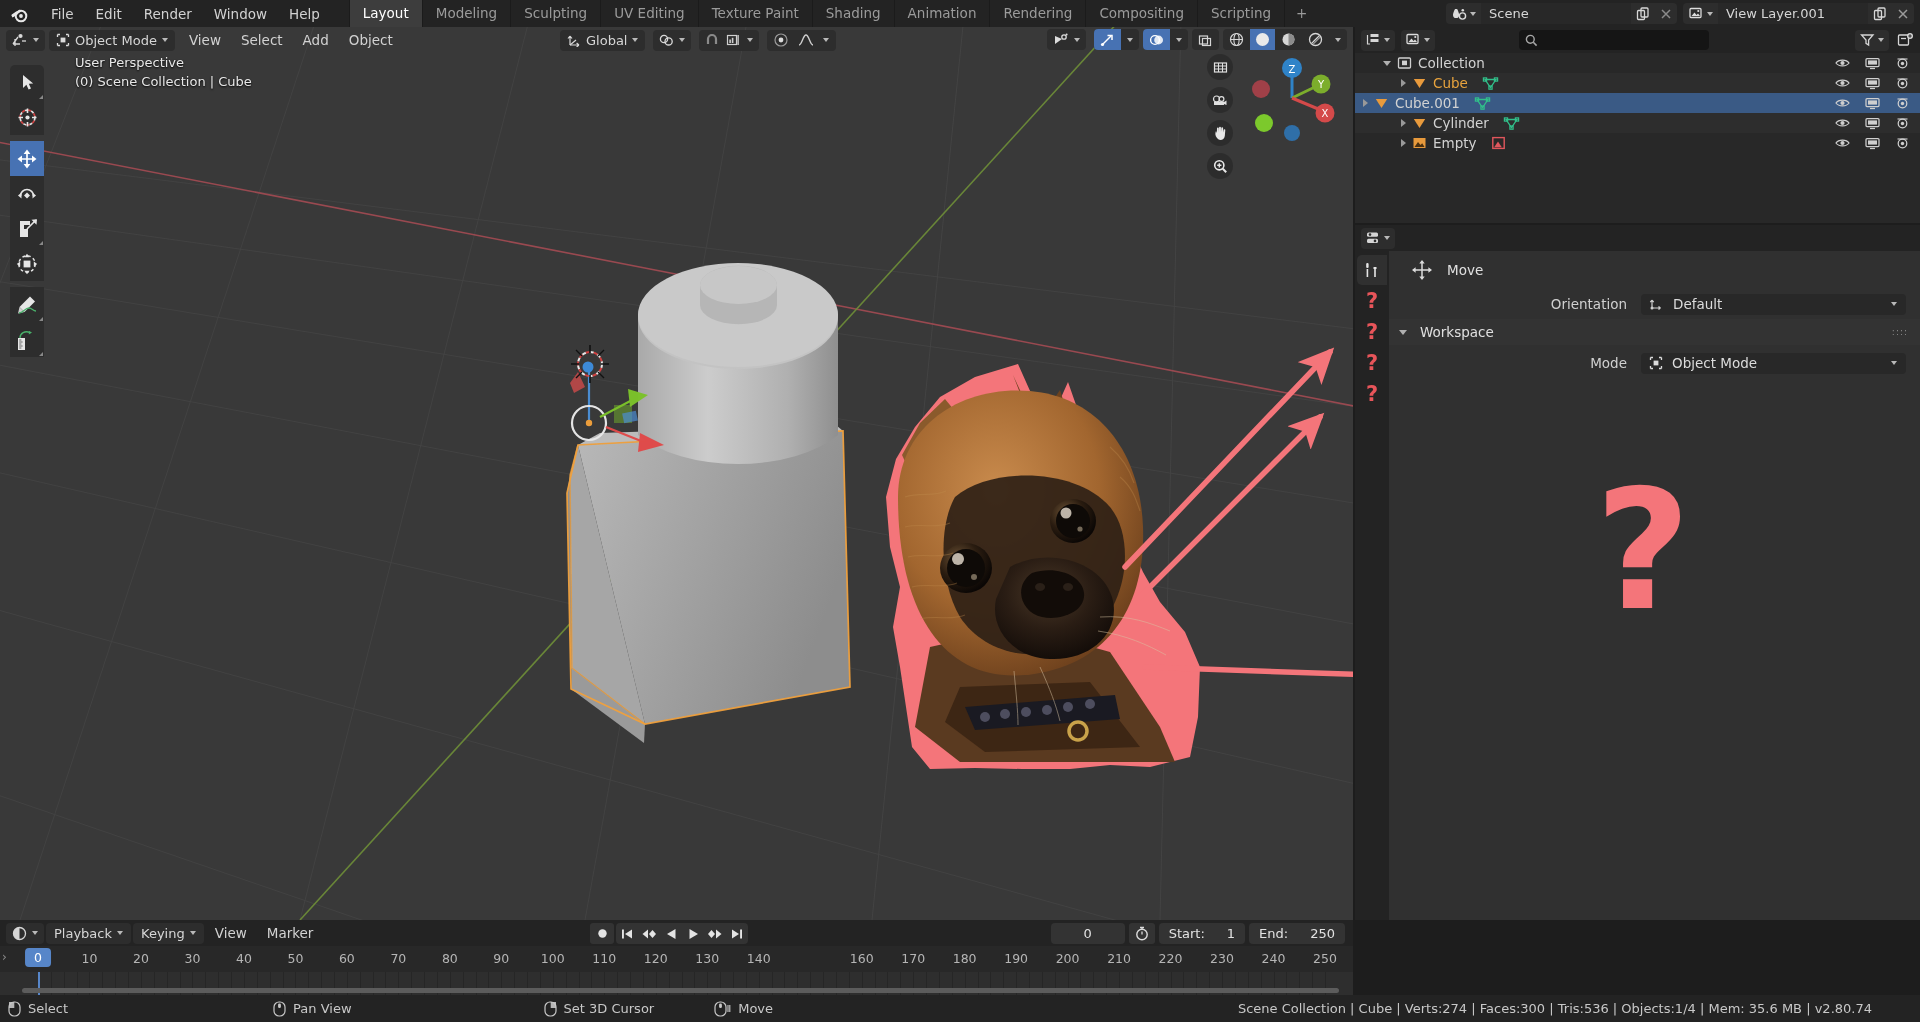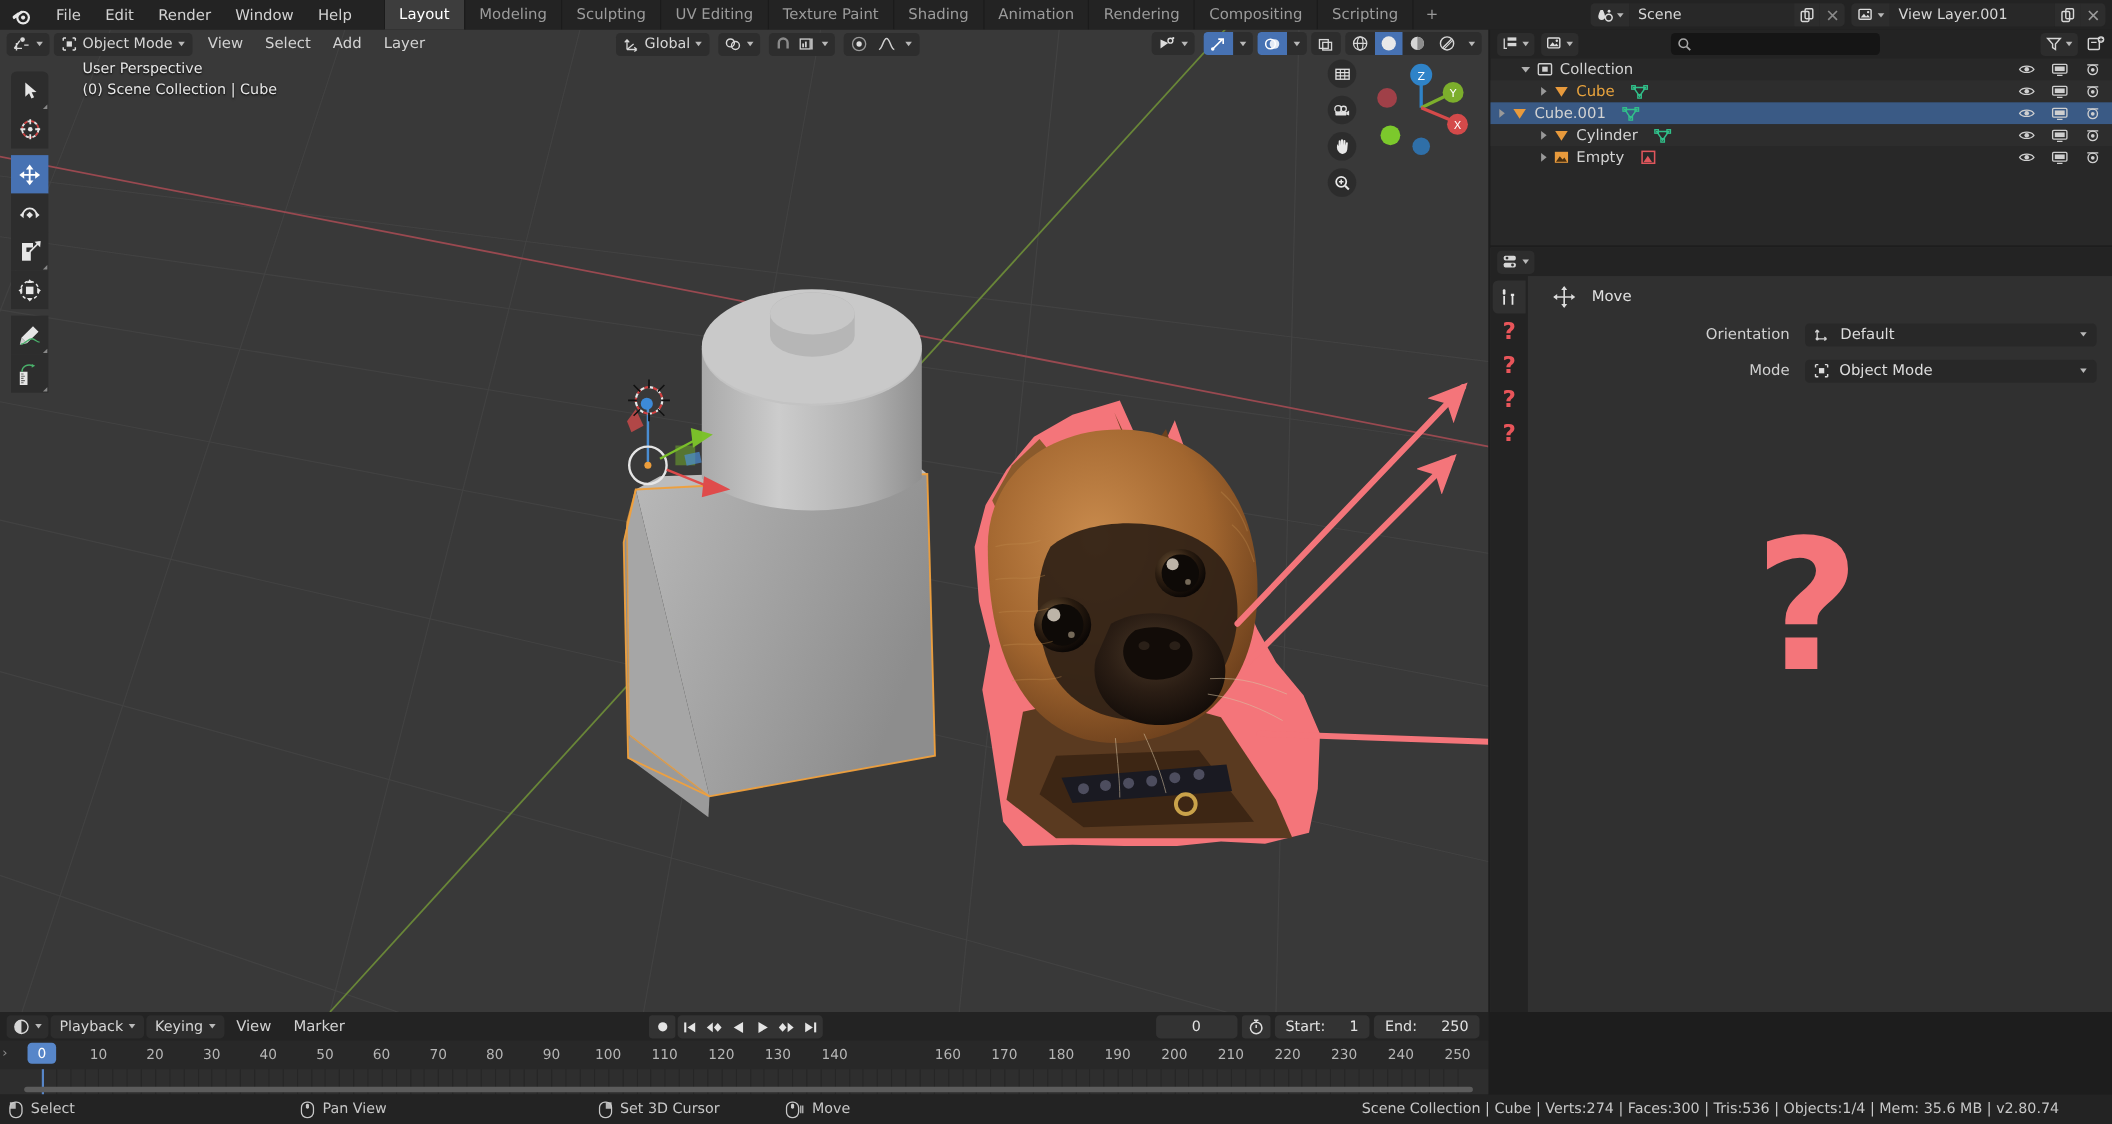--- a/index.html
+++ b/index.html
@@ -462,21 +462,21 @@
             <rect x="4.6" y="4.6" width="4.8" height="4.8" fill="#dcdcdc"></rect>
           </svg>
         </span>
         <span>Object Mode</span>
         <span class="chev"></span>
       </div>
       <div id="vp-menus" style="display:flex;align-items:center;">
           <div class="vh-plain">View</div>
           <div class="vh-plain">Select</div>
           <div class="vh-plain">Add</div>
-          <div class="vh-plain">Layer</div>
+          <div class="vh-plain">Object</div>
         </div>
 
       <div style="position:absolute;left:560px;display:flex;align-items:flex-start;gap:4px;">
         <div class="vh-btn">
           <span>
             <svg width="14" height="14" viewBox="0 0 14 14">
               <path d="M3 12 L3 3 M3 12 L12 12 M3 3 L1 5.5 M3 3 L5 5.5 M12 12 L9.6 10 M12 12 L9.6 14" stroke="#d8d8d8" stroke-width="1.2" fill="none"></path>
               <path d="M3 12 L9 7" stroke="#d8d8d8" stroke-width="1.2"></path>
             </svg>
           </span>
@@ -1025,20 +1025,25 @@
                 <path d="M3 12 L3 3 M3 3 L1.3 5.2 M3 3 L4.7 5.2" stroke="#d0d0d0" stroke-width="1.2" fill="none"></path>
                 <path d="M3.4 11 L11.5 11 M11.5 11 L9.5 9.5 M11.5 11 L9.5 12.5" stroke="#d0d0d0" stroke-width="1.2" fill="none"></path>
                 <circle cx="3" cy="11" r="1.5" fill="#d0d0d0"></circle>
               </svg>
           </span>
           <span>Default</span>
           <span class="chev chevd"></span>
         </div>
       </div>
 
+      <div class="pr-panel-head">
+        <span class="disc"></span>
+        <span>Workspace</span>
+        <span class="grip">::::</span>
+      </div>
 
       <div class="pr-field-row" style="height:36px;">
         <div class="pr-label">Mode</div>
         <div class="pr-select">
           <span>
             <svg width="14" height="14" viewBox="0 0 14 14">
               <path d="M1.5 1.5 L4 1.5 M1.5 1.5 L1.5 4 M12.5 1.5 L10 1.5 M12.5 1.5 L12.5 4
                        M1.5 12.5 L4 12.5 M1.5 12.5 L1.5 10 M12.5 12.5 L10 12.5 M12.5 12.5 L12.5 10" stroke="#dcdcdc" stroke-width="1.3" fill="none"></path>
               <rect x="4.6" y="4.6" width="4.8" height="4.8" fill="#dcdcdc"></rect>
             </svg>

